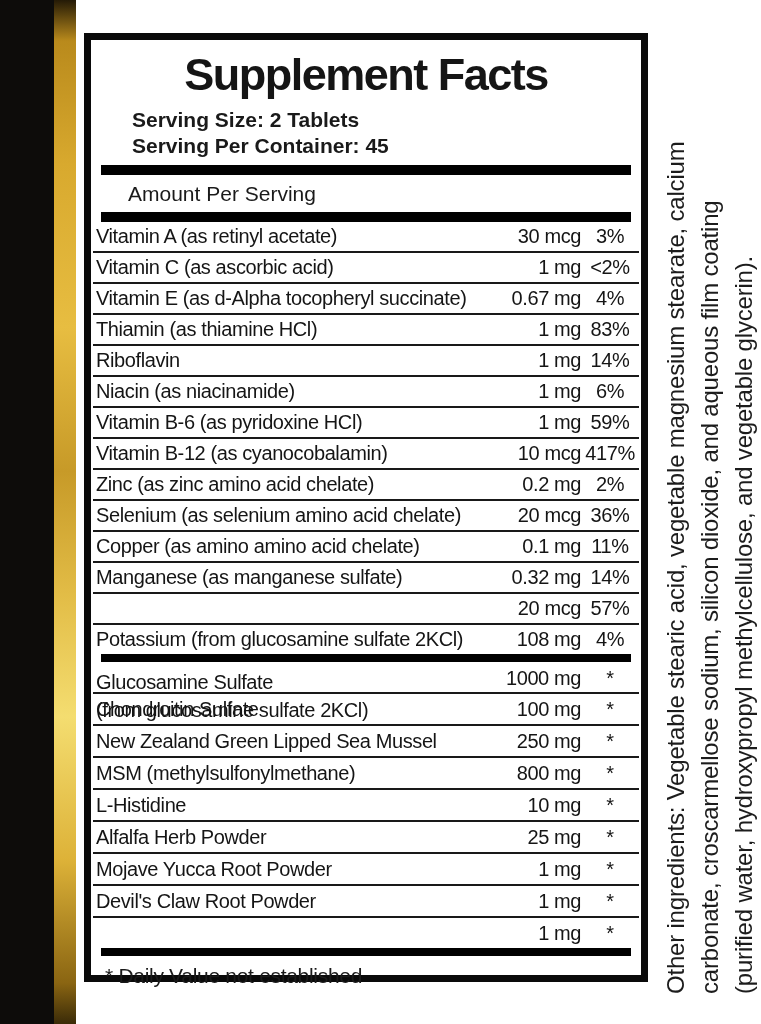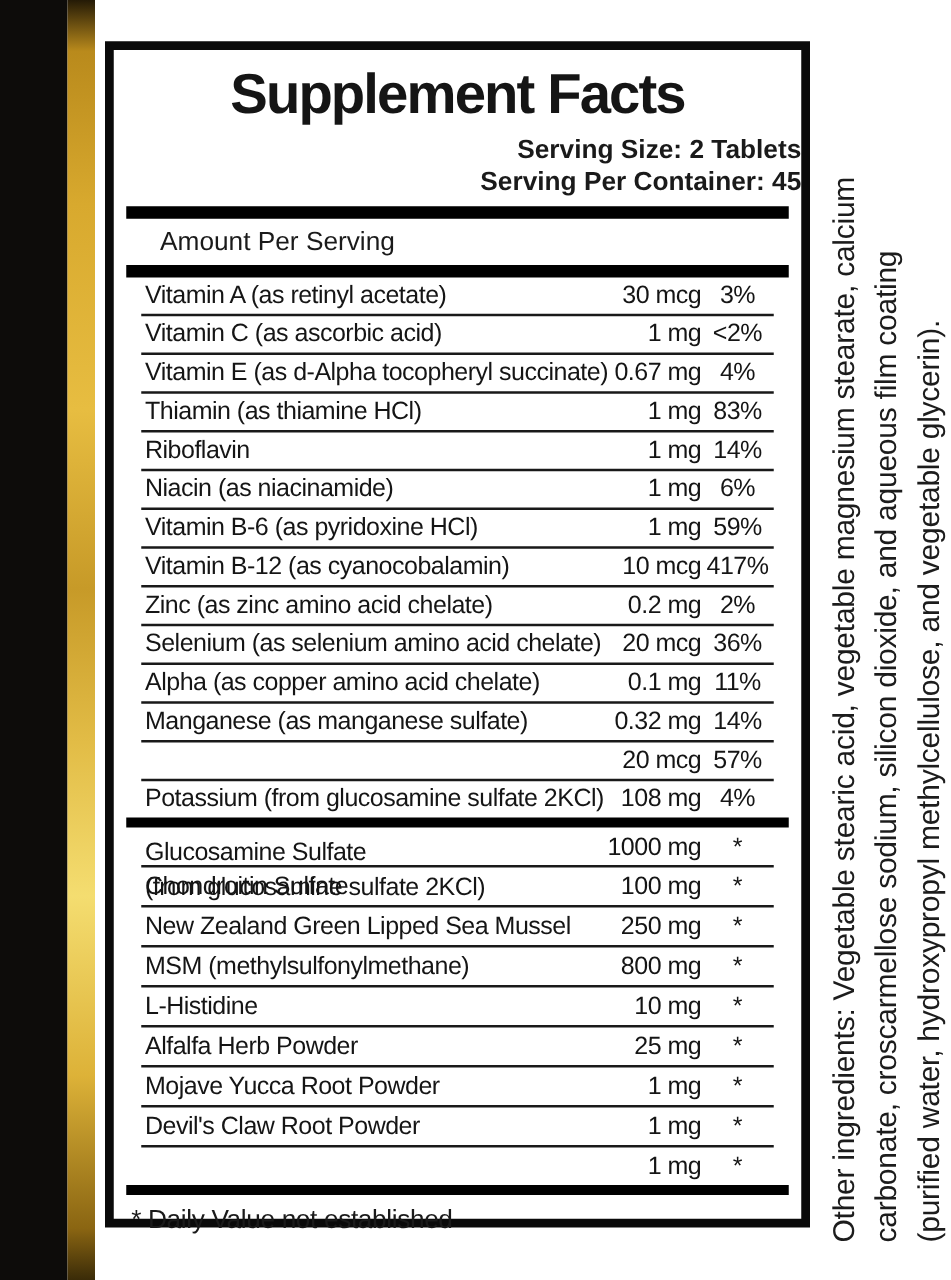--- a/index.html
+++ b/index.html
@@ -28,30 +28,30 @@
   
   .panel{
     position:absolute;left:84px;top:33px;width:564px;height:949px;
     box-sizing:border-box;border:7px solid #0a0a0a;background:#fff;
     display:flex;flex-direction:column;
   }
   .title{
     text-align:center;font-weight:bold;font-size:45px;letter-spacing:-1.5px;
     padding-top:9px;line-height:52px;color:#151515;
   }
-  .serving{padding:6px 0 0 41px;font-weight:bold;font-size:21px;line-height:26px;color:#1a1a1a;text-align:right;}
+  .serving{padding:6px 0 0 41px;font-weight:bold;font-size:21px;line-height:26px;color:#1a1a1a;}
   .bar{background:#000;margin:0 10px;flex:none;}
   .bar-a{height:10px;margin-top:6px;}
   .bar-b{height:10px;}
   .bar-c{height:8px;}
   .amount-header{
     font-weight:normal;font-size:21px;color:#1a1a1a;
     padding:7px 0 6px 37px;
   }
-  .rows{display:flex;flex-direction:column;margin:0 22px;}
+  .rows{display:flex;flex-direction:column;margin:0 2px;}
   .row{
     display:flex;align-items:center;height:29px;flex:none;
     font-size:20px;letter-spacing:-0.4px;color:#151515;
   }
   .rows .row:not(:last-child){border-bottom:2px solid #191919;}
   .rows-b .row{height:30px;}
   .row .name{white-space:nowrap;padding-left:3px;min-width:0;}
   .row .amt{margin-left:auto;white-space:nowrap;}
   .row .dv{width:58px;flex:none;text-align:center;white-space:nowrap;}
   .row-tall{height:58px;align-items:flex-start;}
@@ -157,21 +157,21 @@
         </div>
         <div class="row">
           <div class="name">
             <div>Selenium (as selenium amino acid chelate)</div>
           </div>
           <div class="amt">20 mcg</div>
           <div class="dv">36%</div>
         </div>
         <div class="row">
           <div class="name">
-            <div>Alpha (as copper amino acid chelate)</div>
+            <div>Copper (as amino amino acid chelate)</div>
           </div>
           <div class="amt">0.1 mg</div>
           <div class="dv">11%</div>
         </div>
         <div class="row">
           <div class="name">
             <div>Manganese (as manganese sulfate)</div>
           </div>
           <div class="amt">0.32 mg</div>
           <div class="dv">14%</div>

